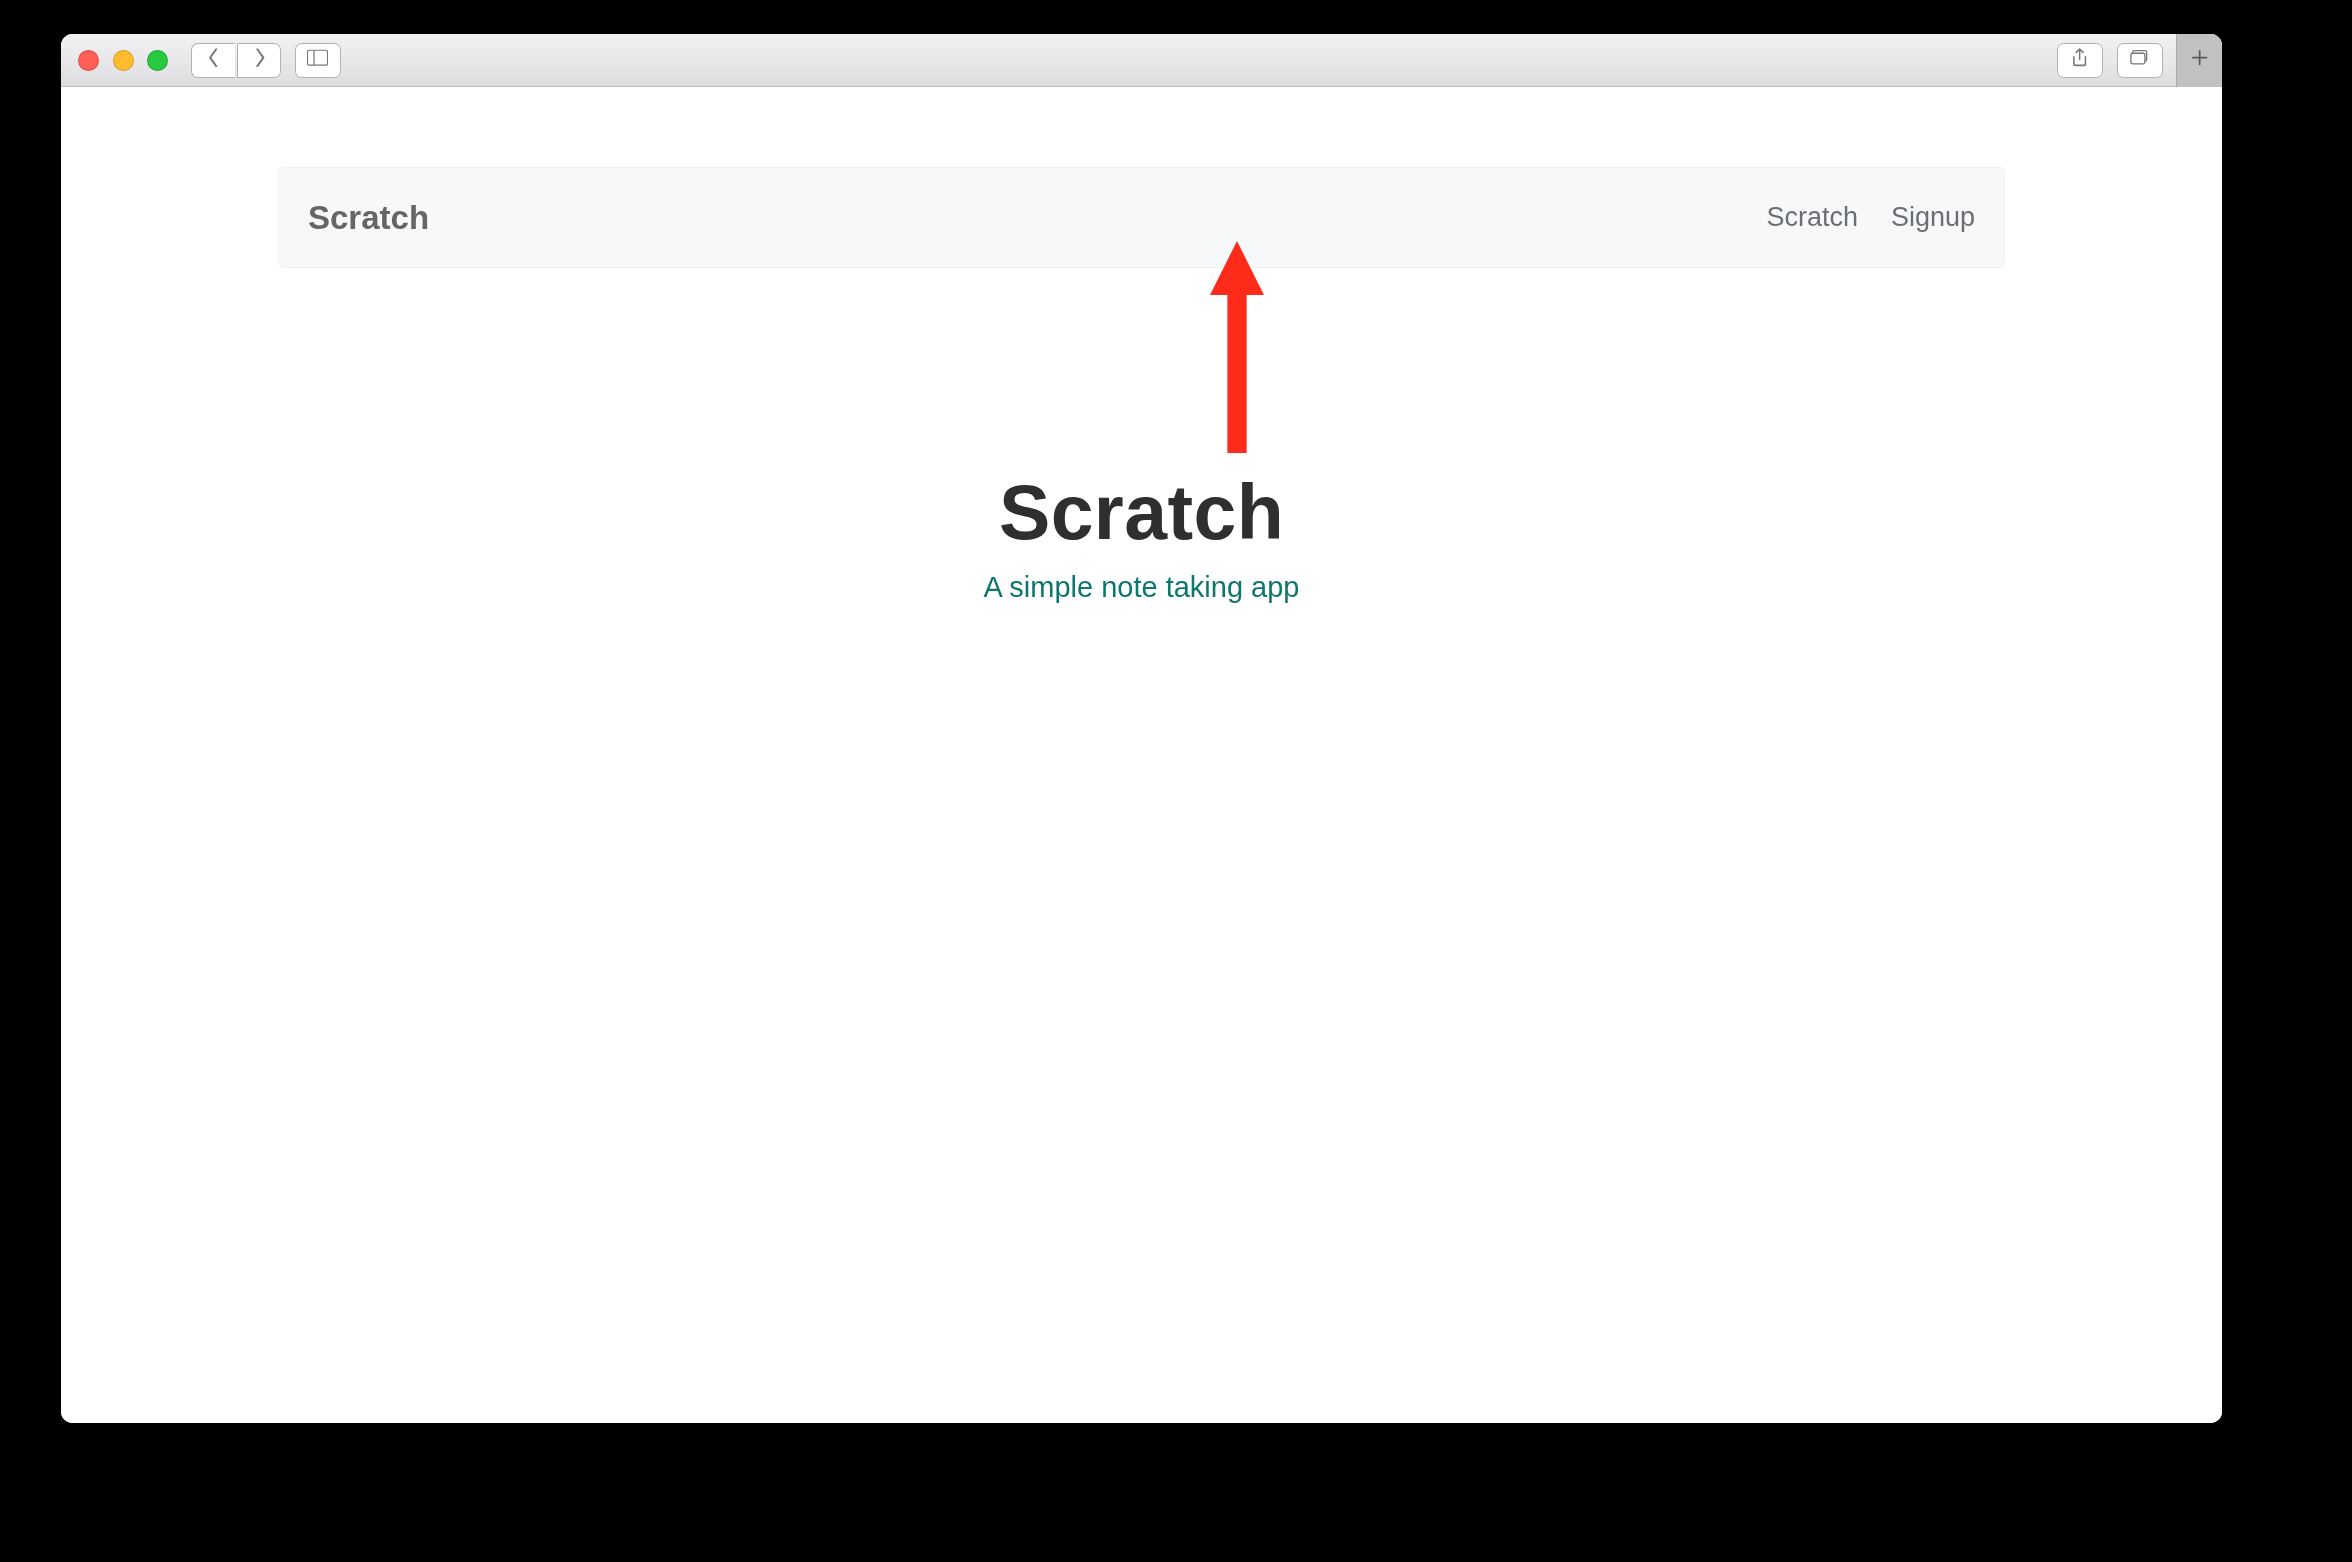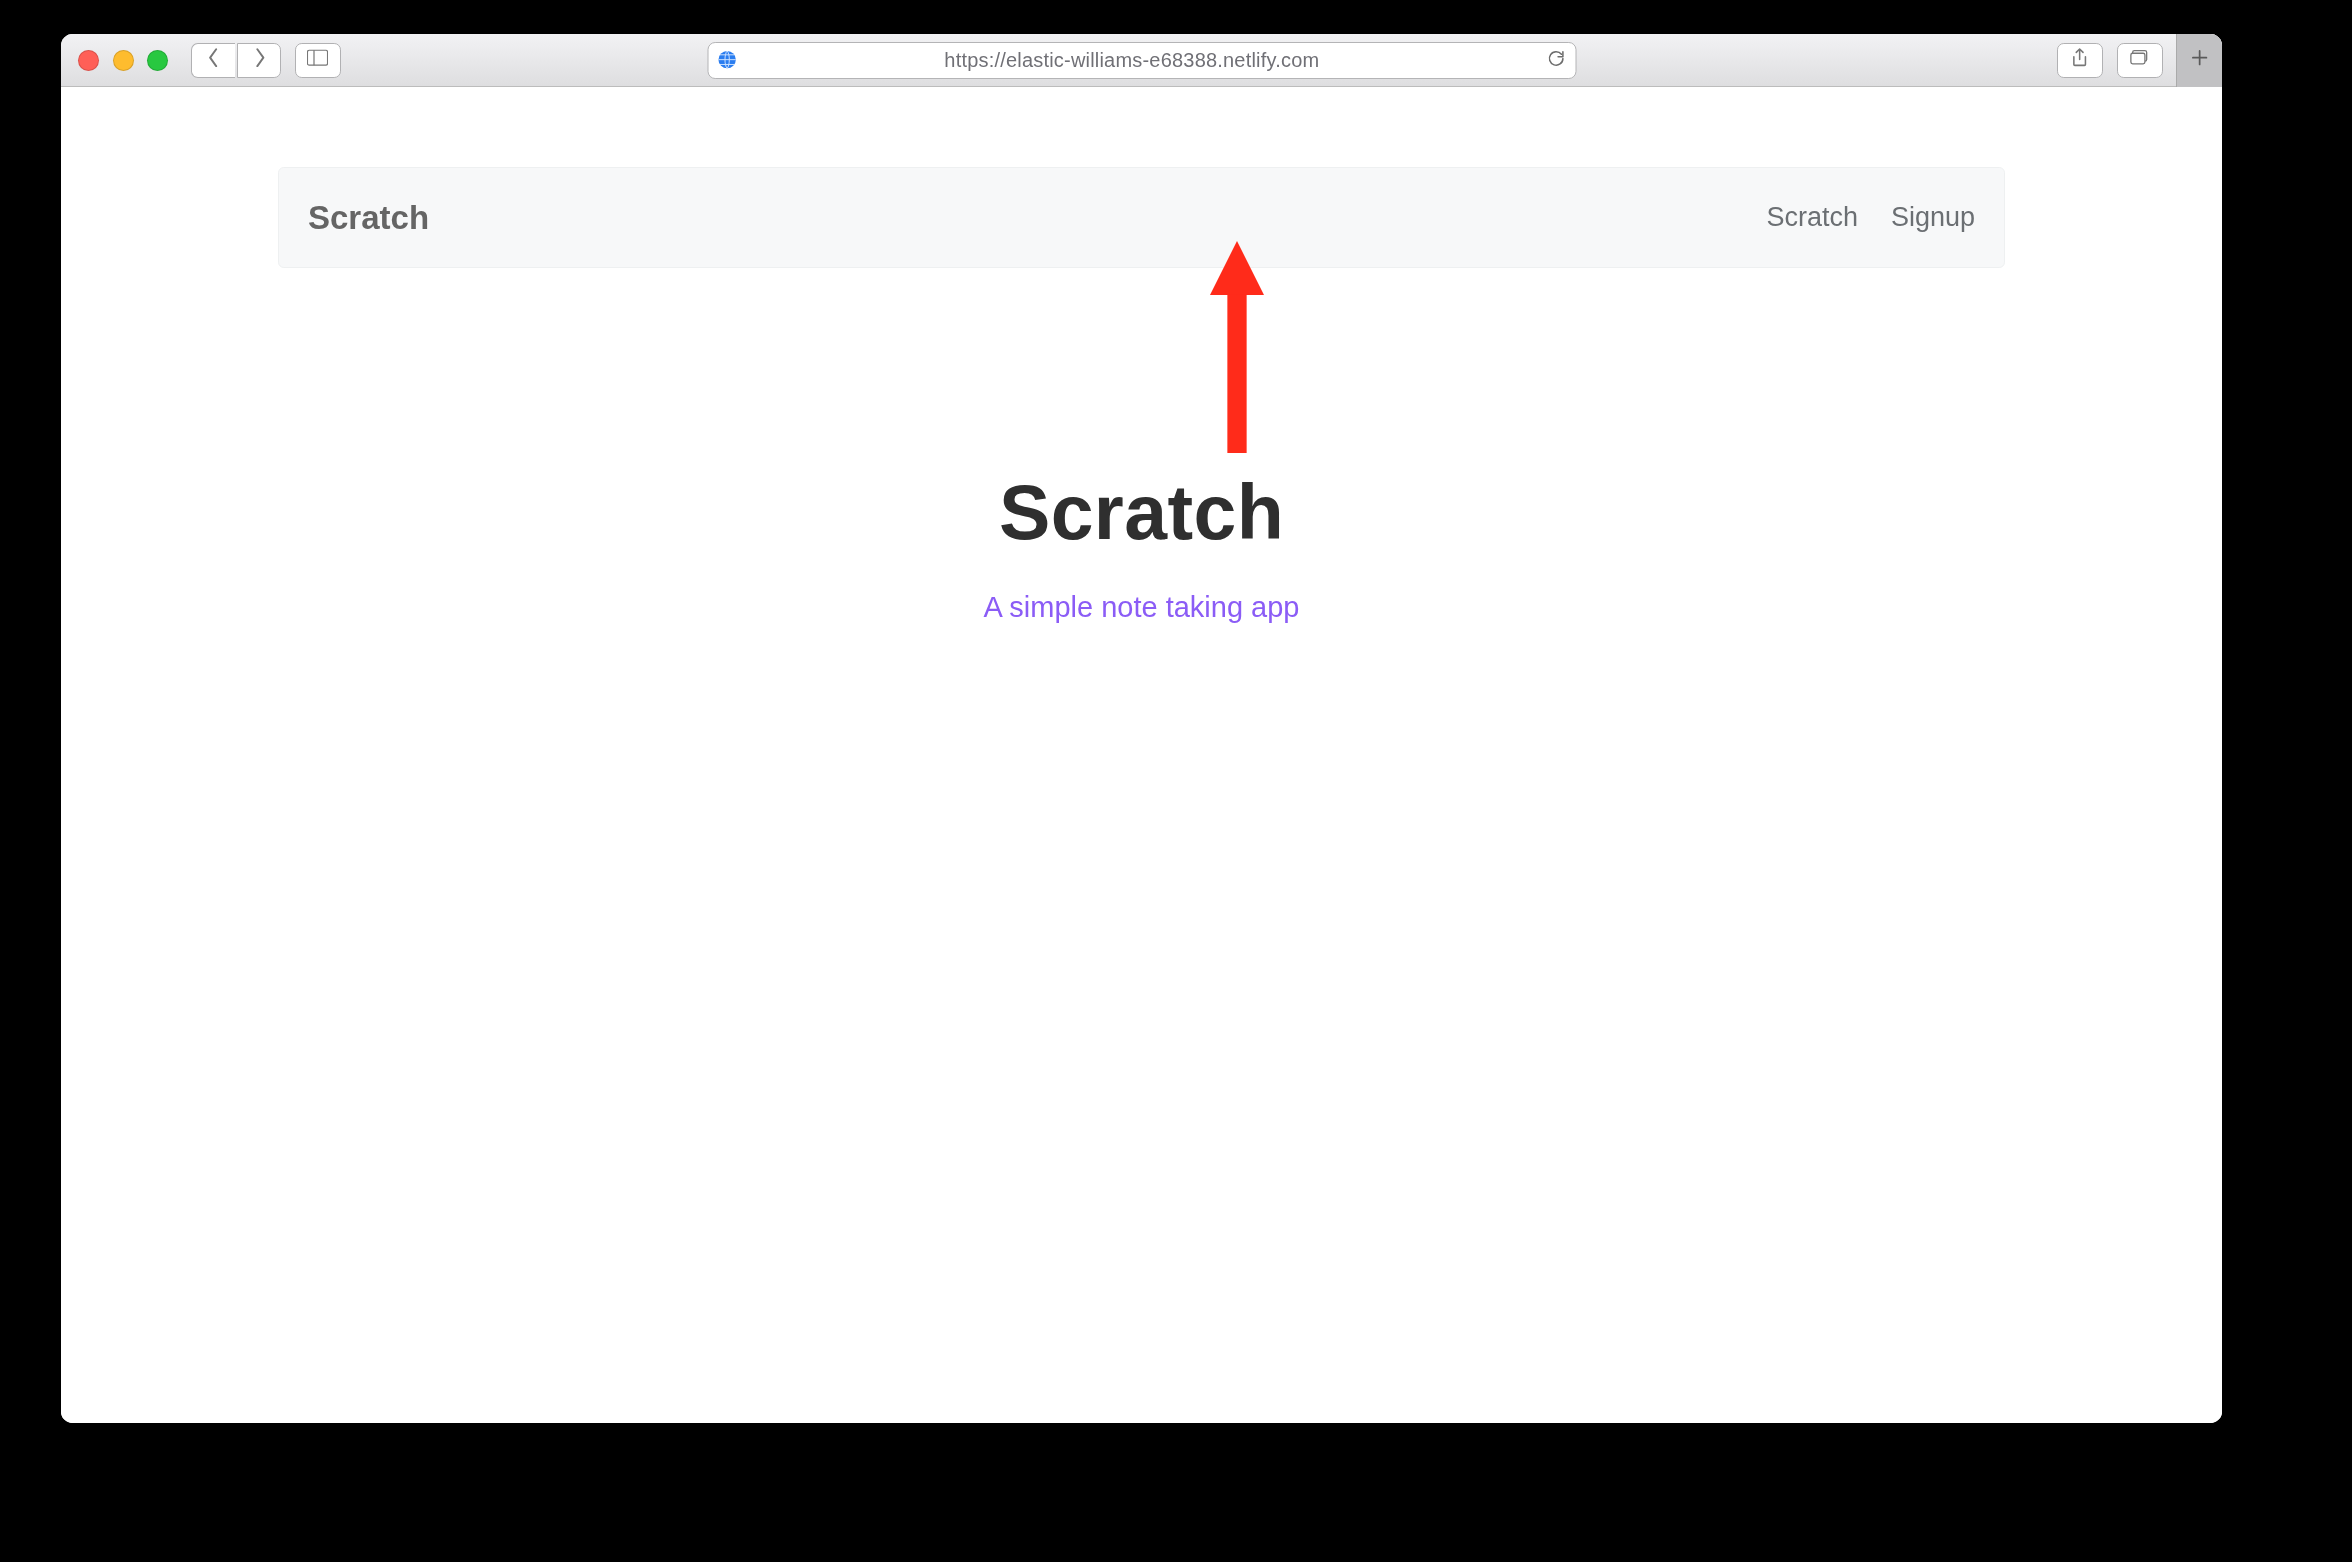--- a/index.html
+++ b/index.html
@@ -100,21 +100,21 @@
       background: #f7f8f9;
       border: 1px solid #eef0f1;
       border-radius: 5.8px;
       display: flex; align-items: center; padding: 0 29px;
     }
     .brand { font-size: 33px; font-weight: 700; color: #656565; }
     .app-nav .links { margin-left: auto; display: flex; gap: 33px; }
     .app-nav .links .lnk { font-size: 27px; color: #6b6f73; }
     .hero { position: absolute; left: 0; right: 0; top: 381px; text-align: center; }
     .hero h1 { font-size: 77px; font-weight: 700; color: #2f2f2f; letter-spacing: .005em; }
-    .hero p { margin-top: 34px; font-size: 29px; color: #8b5cf6; font-weight: 400; }
+    .hero p { margin-top: 14px; font-size: 29px; color: #0f766e; font-weight: 400; }
     .arrow { position: absolute; left: 1141px; top: 154px; color: #ff2b1a; }
     .arrow svg { width: 70px; height: 212px; }
     .globe-svg { width: 19.3px; height: 19.3px; }
   </style>
 </head>
 <body>
 
 <div class="stage">
   <div class="window">
     <div class="titlebar">
@@ -140,37 +140,20 @@
         </div>
       </div>
       <div class="sidebar-btn">
         <span>
           <svg viewBox="0 0 24 18">
               <rect x="0.5" y="0.5" width="23" height="17" rx="2" fill="none" stroke="currentColor" stroke-width="1.4"></rect>
               <line x1="8" y1="0.5" x2="8" y2="17.5" stroke="currentColor" stroke-width="1.4"></line>
             </svg>
         </span>
       </div>
-      <div class="url-bar">
-        <span class="globe">
-          <svg class="globe-svg" viewBox="0 0 20 20">
-              <circle cx="10" cy="10" r="9" fill="#2a7df0"></circle>
-              <path d="M10 1c3 3 3 15 0 18M10 1c-3 3-3 15 0 18M1 10h18M2.6 5h14.8M2.6 15h14.8" fill="none" stroke="#cfe3ff" stroke-width="1"></path>
-            </svg>
-        </span>
-        <span class="url">https://elastic-williams-e68388.netlify.com</span>
-        <span class="reload">
-          <span>
-            <svg viewBox="0 0 20 20">
-                <path d="M15.5 6.5A7 7 0 1 0 17 11" fill="none" stroke="currentColor" stroke-width="1.6" stroke-linecap="round"></path>
-                <path d="M17 4v5h-5" fill="none" stroke="currentColor" stroke-width="1.6" stroke-linecap="round" stroke-linejoin="round"></path>
-              </svg>
-          </span>
-        </span>
-      </div>
       <div class="right-controls">
         <div class="ic-btn">
           <span>
             <svg viewBox="0 0 20 20">
                 <path d="M10 1v11M6.5 4.5 10 1l3.5 3.5" fill="none" stroke="currentColor" stroke-width="1.6" stroke-linecap="round" stroke-linejoin="round"></path>
                 <path d="M4 9v8a1 1 0 0 0 1 1h10a1 1 0 0 0 1-1V9" fill="none" stroke="currentColor" stroke-width="1.6" stroke-linecap="round"></path>
               </svg>
           </span>
         </div>
         <div class="ic-btn">

